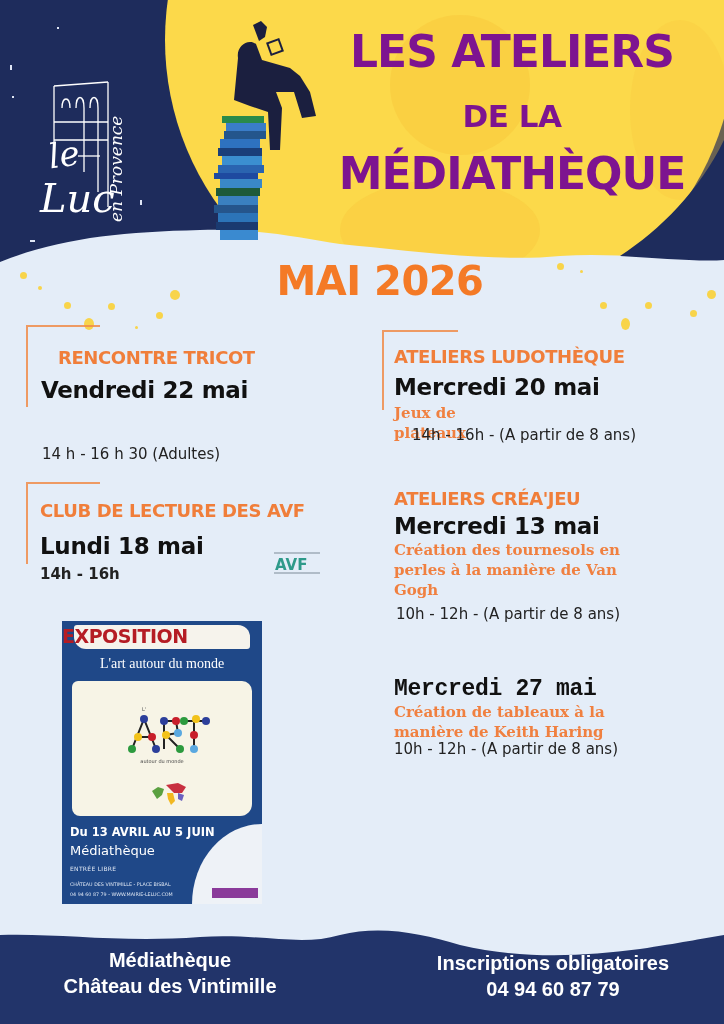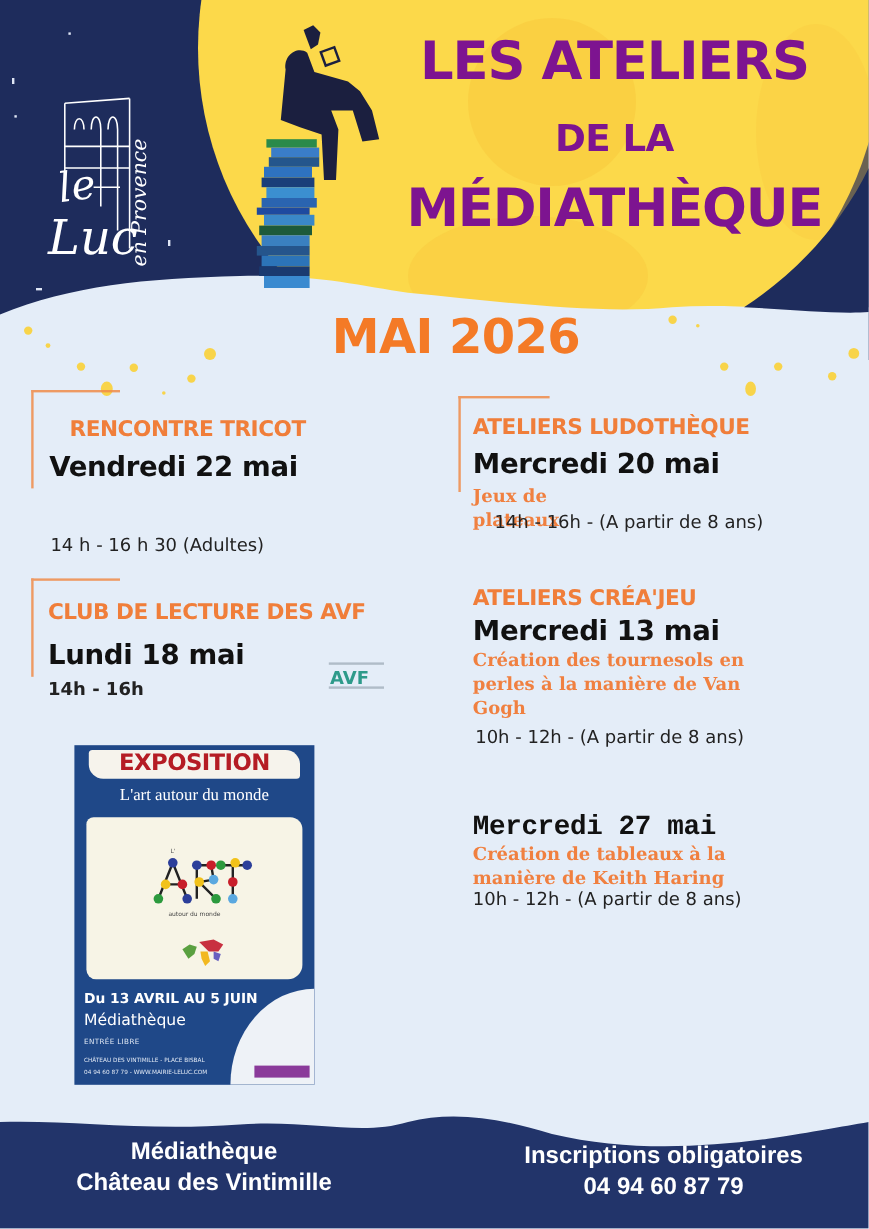--- a/index.html
+++ b/index.html
@@ -29,21 +29,21 @@
     .corner { position: absolute; border-left: 2px solid #f08c4a; border-top: 2px solid #f08c4a; opacity: 0.85; }
     .ev-title { font-family: "DejaVu Sans", sans-serif; font-weight: bold; color: #f07e3a; font-size: 18px; letter-spacing: -0.4px; white-space: nowrap; }
     .ev-date { font-family: "DejaVu Sans", sans-serif; font-weight: bold; color: #111; font-size: 23px; letter-spacing: -0.3px; white-space: nowrap; }
     .ev-desc { font-family: "DejaVu Serif", serif; font-weight: bold; color: #f08040; font-size: 15px; line-height: 20px; }
     .ev-time { font-family: "DejaVu Sans", sans-serif; color: #222; font-size: 15px; white-space: nowrap; }
     .ev-time.bold { font-weight: bold; }
 
     
     .expo { position: absolute; left: 62px; top: 621px; width: 200px; height: 283px; background: #1f4888; overflow: hidden; }
     .expo-banner { position: absolute; left: 12px; top: 4px; width: 176px; height: 24px; background: #f6f3ec; border-radius: 3px 12px 3px 12px; }
-    .expo-title { position: absolute; left: 0; top: 4px; width: 200px; text-align: center; font-family: "DejaVu Sans", sans-serif; font-weight: bold; font-size: 19px; color: #b51c24; letter-spacing: -0.5px; }
+    .expo-title { position: absolute; left: 0; top: 4px; width: 200px; text-align: left; font-family: "DejaVu Sans", sans-serif; font-weight: bold; font-size: 19px; color: #b51c24; letter-spacing: -0.5px; }
     .expo-sub { position: absolute; left: 0; top: 35px; width: 200px; text-align: center; font-family: Liberation Serif, serif; font-size: 14px; color: #ffffff; }
     .expo-canvas { position: absolute; left: 10px; top: 60px; width: 180px; height: 135px; background: #f7f4e6; border-radius: 6px 10px 12px 8px; }
     .expo-dates { position: absolute; left: 8px; top: 204px; font-family: "DejaVu Sans", sans-serif; font-weight: bold; font-size: 11.5px; color: #fff; white-space: nowrap; }
     .expo-place { position: absolute; left: 8px; top: 222px; font-family: "DejaVu Sans", sans-serif; font-size: 13px; color: #fff; }
     .expo-entry { position: absolute; left: 8px; top: 244px; font-family: "DejaVu Sans", sans-serif; font-size: 6px; color: #e0e8f4; letter-spacing: 0.3px; }
     .expo-addr { position: absolute; left: 8px; top: 259px; font-family: "DejaVu Sans", sans-serif; font-size: 4.8px; color: #e0e8f4; line-height: 10px; white-space: nowrap; }
     .expo-corner { position: absolute; right: 0; bottom: 0; width: 70px; height: 80px; background: #eef2f7; border-top-left-radius: 70px 80px; }
     .expo-purple { position: absolute; right: 4px; bottom: 6px; width: 46px; height: 10px; background: #8a3a9a; }
 
     .avf { position: absolute; left: 272px; top: 550px; width: 52px; height: 26px; }

